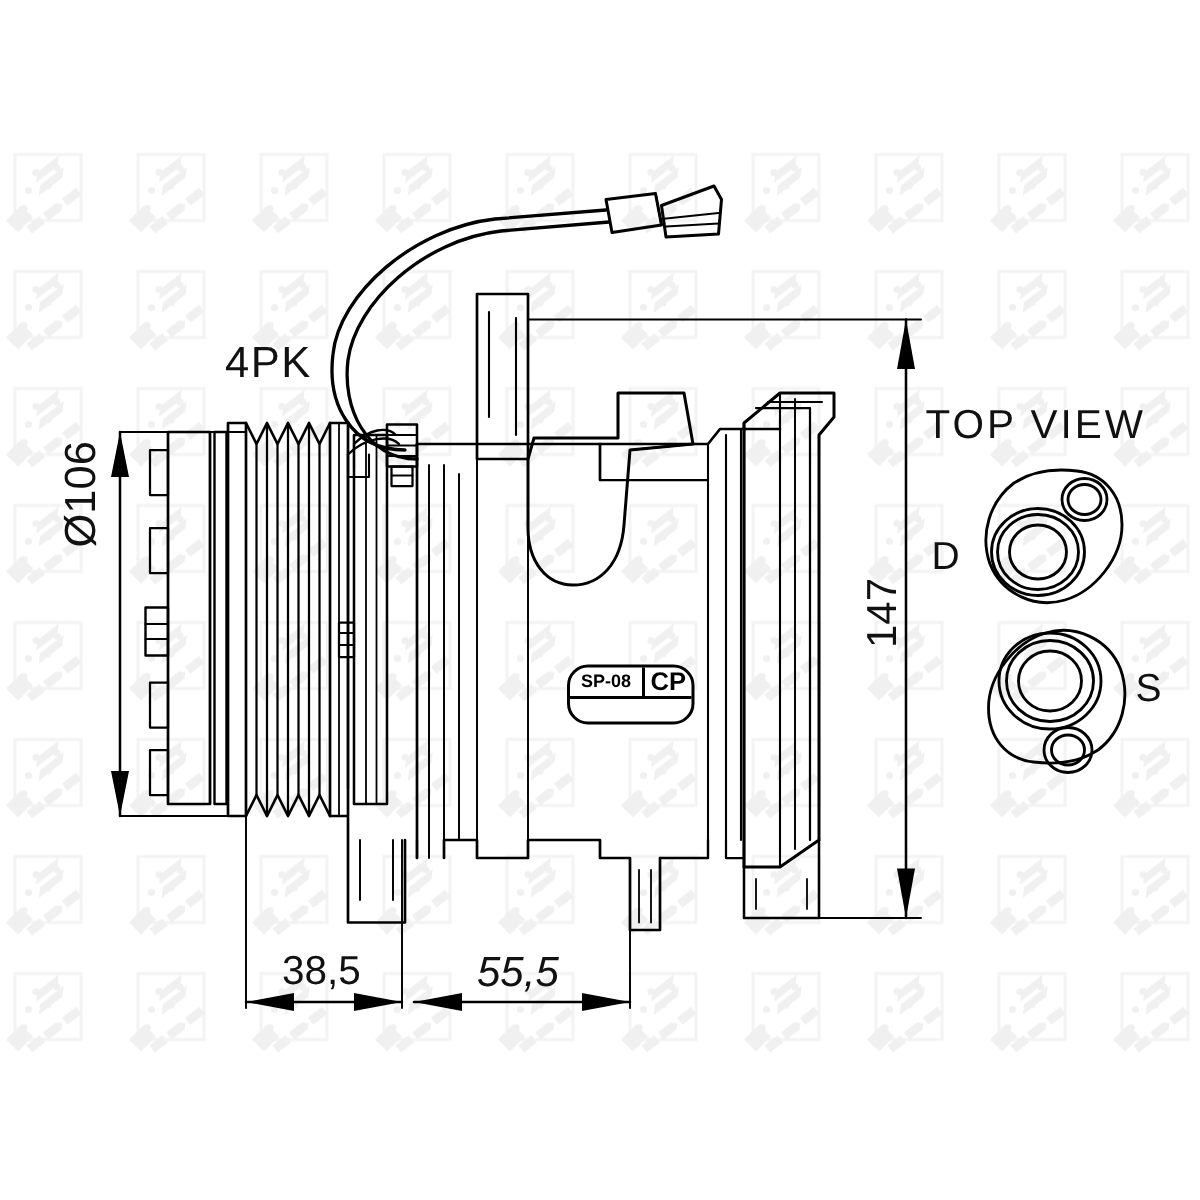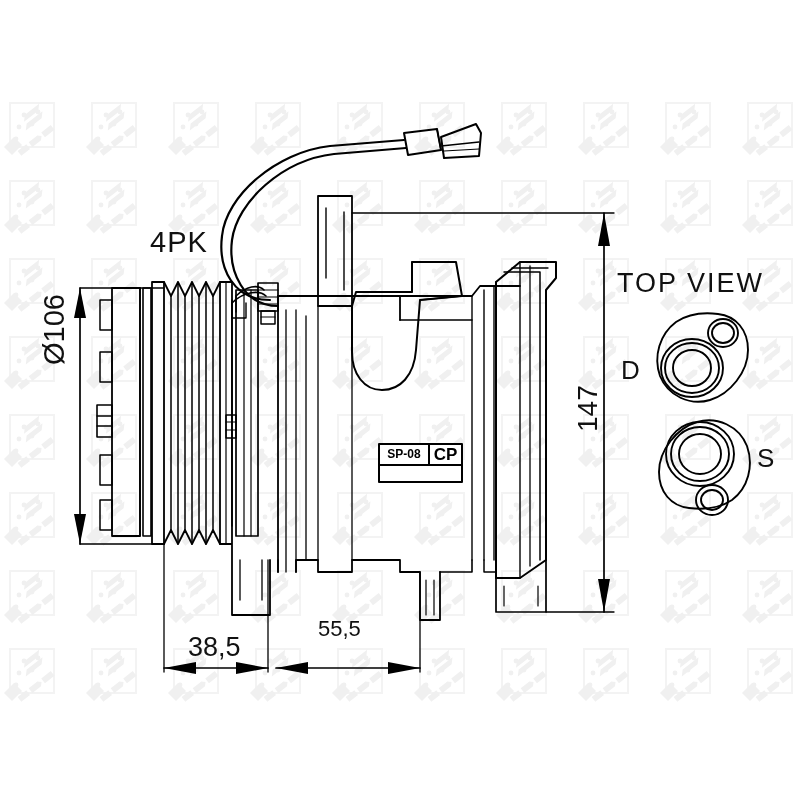--- a/index.html
+++ b/index.html
@@ -11,23 +11,23 @@
   .lbl{position:absolute;color:#111;white-space:nowrap;}
   #lbl-4pk{left:150px;top:226px;font-size:29px;font-weight:300;letter-spacing:1px;}
   #lbl-topview{left:617px;top:268px;font-size:27px;font-weight:400;letter-spacing:2px;}
   #lbl-d{left:621px;top:355px;font-size:26px;font-weight:300;}
   #lbl-s{left:757px;top:443px;font-size:26px;font-weight:300;}
   #lbl-d106{left:38px;top:365px;font-size:29px;font-weight:300;
             transform:rotate(-90deg);transform-origin:left top;}
   #lbl-147{left:572px;top:432px;font-size:28px;font-weight:300;
             transform:rotate(-90deg);transform-origin:left top;}
   #lbl-385{left:188px;top:632px;font-size:27px;font-weight:300;}
-  #lbl-555{left:318px;top:616px;font-size:22px;font-weight:300;}
+  #lbl-555{left:318px;top:632px;font-size:28px;font-weight:300;font-style:italic;}
   #tag{position:absolute;left:378px;top:443px;width:85px;height:40px;
-       border:2px solid #000;border-radius:1px;background:#fff;
+       border:2px solid #000;border-radius:14px;background:#fff;
        box-sizing:border-box;}
   #tagrow{position:absolute;left:0;top:0;width:100%;height:21px;
           border-bottom:2px solid #000;box-sizing:border-box;display:flex;}
   #tag-sp{flex:0 0 50px;border-right:2px solid #000;box-sizing:border-box;
           font-size:12px;font-weight:bold;line-height:19px;text-align:center;
           font-family:"Liberation Sans",sans-serif;}
   #tag-cp{flex:1;font-size:17px;font-weight:bold;line-height:19px;
           text-align:center;}
 </style>
 </head>

